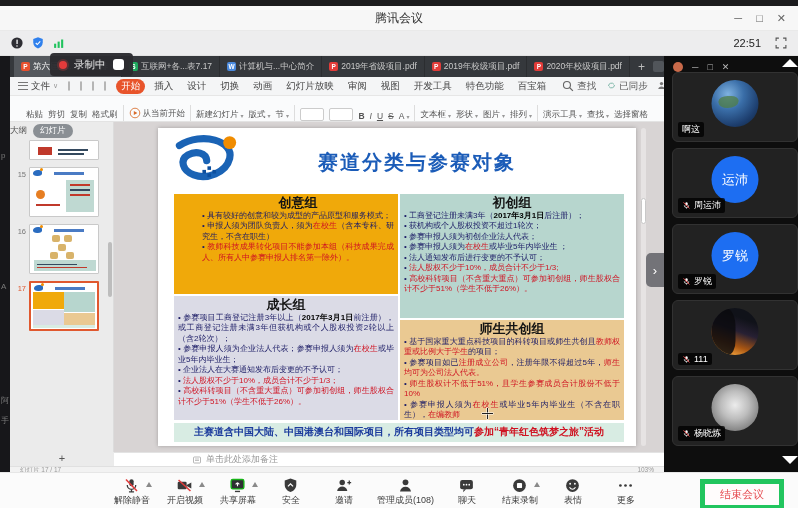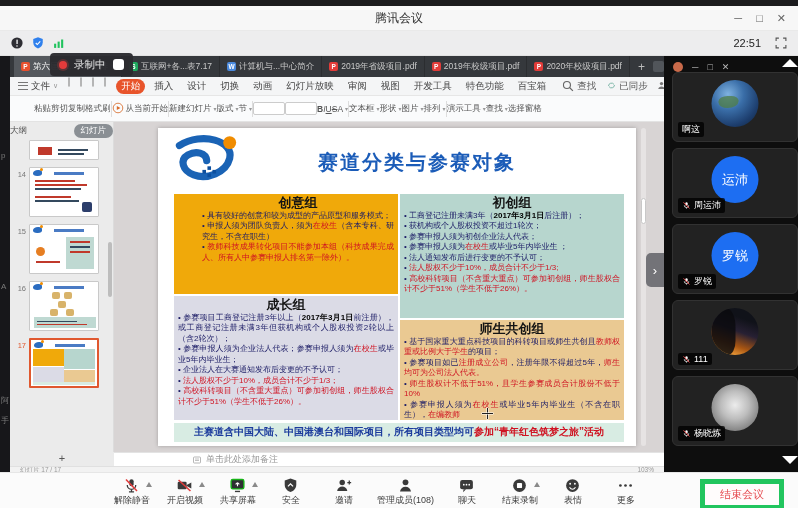--- a/index.html
+++ b/index.html
@@ -33,44 +33,44 @@
   .wtab-plus { display:flex; align-items:center; padding:0 8px; color:#bbb; font-size:12px; }
   .tab-right { margin-left:auto; display:flex; align-items:center; gap:9px; padding-right:8px; color:#b9b9b9; font-size:9px; }
   .tr-grid { width:11px; height:11px; background:#51555a; border-radius:2px; }
   .tr-avatar { width:10px; height:10px; border-radius:50%; background:#c96a4a; }
   .recpill { position:absolute; left:40px; top:-3px; height:23px; background:rgba(43,43,47,.96); border-radius:4px; display:flex; align-items:center; gap:7px; padding:0 9px; z-index:6; }
   .recdot { width:8px; height:8px; border-radius:50%; background:#e33b3b; box-shadow:0 0 0 2px rgba(227,59,59,.25); }
   .reclabel { color:#e8e8e8; font-size:10.5px; }
   .recstop { width:11px; height:11px; background:#fff; border-radius:3px; }
 
   
-  .wps-menubar { height:19px; background:#f4f5f6; border-bottom:1px solid #e6e6e6; display:flex; gap:10px; padding:0 8px; font-size:9.5px; color:#444; white-space:nowrap; }
+  .wps-menubar { height:19px; background:#f4f5f6; border-bottom:1px solid #e6e6e6; display:flex; align-items:center; gap:10px; padding:0 8px; font-size:9.5px; color:#444; white-space:nowrap; }
   .m-file { display:flex; align-items:center; gap:3px; }
   .hamb { width:10px; height:8px; border-top:1.5px solid #777; border-bottom:1.5px solid #777; position:relative; }
   .hamb:after { content:''; position:absolute; left:0; right:0; top:2.2px; border-top:1.5px solid #777; }
   .mini-ic { width:10px; height:10px; border:1px solid #b5b5b5; border-radius:2px; background:#fdfdfd; }
   .menu-item { padding:1px 5px; border-radius:8px; }
   .menu-item.active { background:#e8542b; color:#fff; }
   .m-search { display:flex; align-items:center; gap:2px; color:#555; }
   .m-right { margin-left:auto; display:flex; align-items:center; gap:8px; color:#555; }
   .chev { width:7px; height:7px; border-left:1.5px solid #888; border-top:1.5px solid #888; transform:rotate(45deg); margin-top:3px; }
   .vdots { color:#888; font-size:10px; }
 
   
-  .wps-toolbar { height:26px; background:#fafbfc; border-bottom:1px solid #e3e3e3; display:flex; align-items:center; padding:0 24px; font-size:8.5px; color:#555; overflow:hidden; white-space:nowrap; }
+  .wps-toolbar { height:26px; background:#fafbfc; border-bottom:1px solid #e3e3e3; display:flex; align-items:flex-end; gap:5px; padding:0 16px; font-size:8.5px; color:#555; overflow:hidden; white-space:nowrap; }
   .tbsep { width:1px; height:16px; background:#ddd; flex:0 0 1px; }
   .tchip { display:flex; align-items:center; gap:2px; }
   .tchip .dd { font-size:6px; color:#999; }
   .fontbox { width:32px; height:13px; border:1px solid #ccc; background:#fff; border-radius:2px; }
   .fb { font-weight:bold; } .fi { font-style:italic; } .fu { text-decoration:underline; } .fs { text-decoration:line-through; }
 
   
   .wps-doc { flex:1; display:flex; overflow:hidden; }
   .thumbpanel { width:104px; background:#ebebeb; border-right:1px solid #dcdcdc; position:relative; }
-  .tp-head { display:flex; align-items:center; gap:6px; justify-content:space-between; height:18px; font-size:8.5px; color:#555; }
+  .tp-head { display:flex; align-items:center; gap:6px; justify-content:flex-start; height:18px; font-size:8.5px; color:#555; }
   .tp-pill { background:#8a8f94; color:#fff; padding:1px 7px; border-radius:8px; }
   .trow { display:flex; gap:3px; padding-left:4px; }
   .tnum { width:12px; text-align:right; font-size:7.5px; color:#777; margin-top:3px; }
   .tnum.sel { color:#e0582f; }
   .thumb { position:relative; width:70px; height:50px; background:#fff; border:1px solid #c9c9c9; border-radius:1px; margin-bottom:7px; overflow:hidden; }
   .thumb.sel { border:2px solid #e0582f; }
   .thumb.cut { height:20px; }
   .m-logo { position:absolute; left:3px; top:2px; width:9px; height:6px; background:#2a6cc0; border-radius:60% 40% 50% 50%; }
   .m-logo:after { content:''; position:absolute; right:-1px; top:-2px; width:3px; height:3px; border-radius:50%; background:#f08c00; }
   .m-title { position:absolute; left:24px; top:4px; width:30px; height:3px; background:#4a7bc4; }
@@ -374,33 +374,20 @@
             <span>大纲</span>
             <span class="tp-pill">幻灯片</span>
           </div>
           <div>
               <div class="trow">
                 <span class="tnum"></span>
                 <div class="thumb cut">
                   <div class="m-line" style="left:8px;top:6px;width:14px;height:8px;background:#c0392b"></div>
                   <div class="m-line blue" style="left:28px;top:8px;width:30px"></div>
                   <div class="m-line blue" style="left:28px;top:12px;width:26px"></div>
-                </div>
-              </div>
-              <div class="trow">
-                <span class="tnum">14</span>
-                <div class="thumb t14">
-                  <div class="m-logo"></div>
-                  <div class="m-title"></div>
-                  <div class="m-line" style="left:5px;top:12px;width:40px"></div>
-                  <div class="m-line" style="left:5px;top:16px;width:52px"></div>
-                  <div class="m-line blue" style="left:5px;top:20px;width:46px"></div>
-                  <div class="m-line" style="left:5px;top:28px;width:36px"></div>
-                  <div class="m-line blue" style="left:5px;top:32px;width:44px"></div>
-                  <div class="m-gear"></div>
                 </div>
               </div>
               <div class="trow">
                 <span class="tnum">15</span>
                 <div class="thumb t15">
                   <div class="m-logo"></div>
                   <div class="m-title"></div>
                   <div class="m-orange"></div>
                   <div class="m-teal" style="right:4px;top:12px;width:28px;height:32px"></div>
                   <div class="m-line" style="right:8px;top:16px;width:20px"></div>

